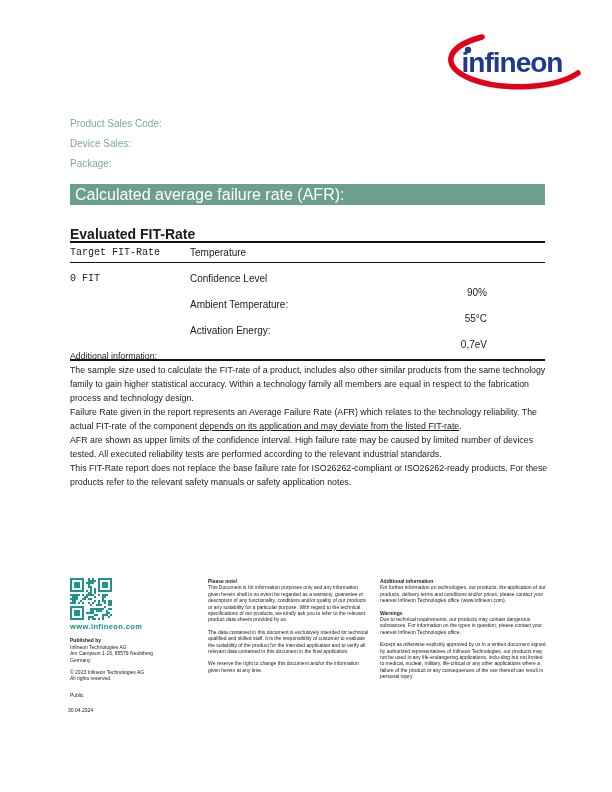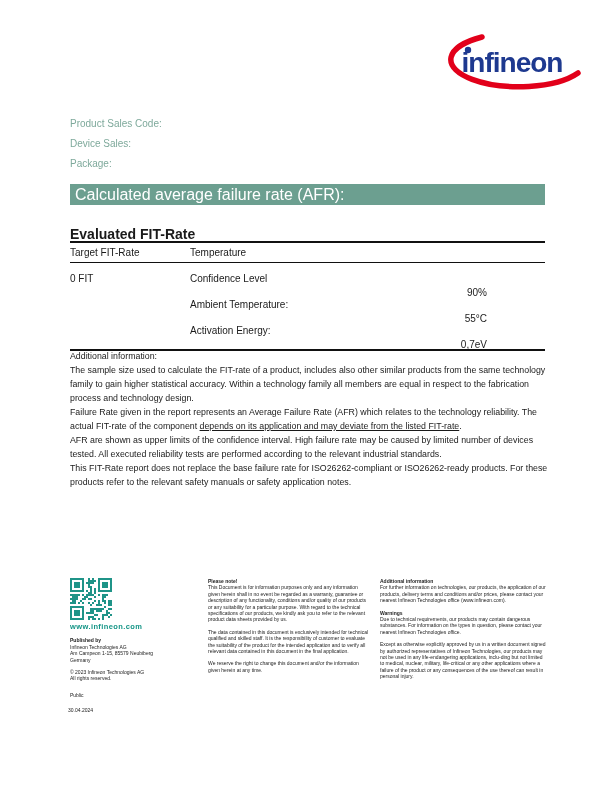--- a/index.html
+++ b/index.html
@@ -15,25 +15,25 @@
 
   
   .banner{position:absolute;left:70px;top:184px;width:475px;height:21px;background:#6c9f90;
           color:#ffffff;font-size:16px;line-height:21px;padding-left:5px;box-sizing:border-box;}
 
   
   .tbl-title{position:absolute;left:70px;top:226px;font-size:14px;font-weight:bold;}
   .fit-table{position:absolute;left:70px;top:241px;width:475px;}
   .fit-table .hdr{display:flex;border-top:2px solid #111;border-bottom:1.5px solid #111;
                   height:19px;align-items:center;font-size:10px;}
-  .fit-table .col1{width:120px;}
+  .fit-table .col1{width:120px;font-family:Liberation Mono, monospace;}
   .fit-table .col2{flex:1;}
   .fit-table .col3{width:120px;text-align:right;padding-right:58px;box-sizing:border-box;margin-top:28px;}
   .fit-table .row{display:flex;height:26px;align-items:center;font-size:10px;}
-  .fit-table .body{border-bottom:2px solid #111;padding-bottom:6px;padding-top:2px;}
+  .fit-table .body{border-bottom:2px solid #111;padding-bottom:16px;padding-top:2px;}
 
   
   .info{position:absolute;left:70px;top:349px;width:478px;font-size:8.8px;line-height:14px;}
   .info p{margin:0;}
   .gray{color:#6e6e6e;}
   .uline{text-decoration:underline;}
 
   
   .footer-col{position:absolute;font-size:5px;line-height:6.4px;color:#222;}
   .footer-col p{margin:0 0 6px 0;}

